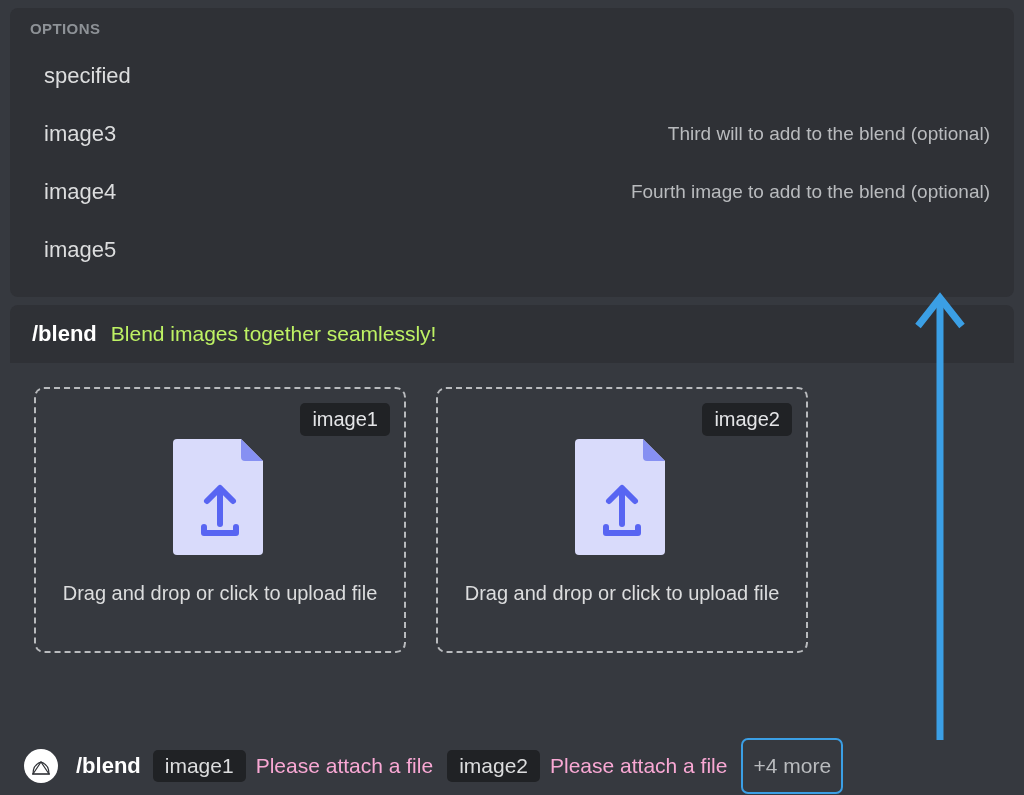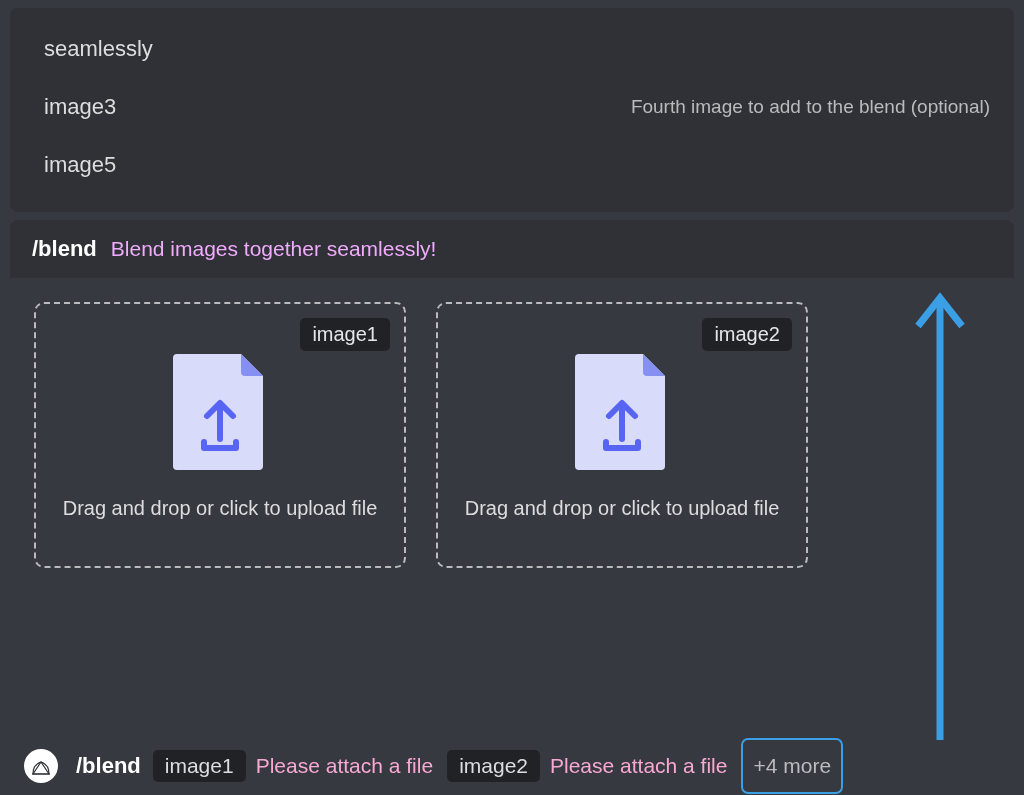--- a/index.html
+++ b/index.html
@@ -53,21 +53,21 @@
     align-items: baseline;
     gap: 14px;
     padding: 16px 22px 16px 22px;
   }
   .command-name {
     color: #ffffff;
     font-size: 22px;
     font-weight: 600;
   }
   .command-desc {
-    color: #f0abfc;
+    color: #bef264;
     font-size: 21px;
   }
 
   .upload-area {
     background: #36393f;
     padding: 24px 24px 24px 24px;
     display: flex;
     gap: 30px;
     margin: 0 10px;
   }
@@ -159,26 +159,31 @@
     right: 54px;
     top: 290px;
     pointer-events: none;
   }
 
 </style>
 </head>
 <body>
 
 <div class="options-panel">
-
-  <div class="option-row">
-    <div class="option-name">seamlessly</div>
+  <div class="options-title">OPTIONS</div>
+
+  <div class="option-row">
+    <div class="option-name">specified</div>
   </div>
   <div class="option-row">
     <div class="option-name">image3</div>
+    <div class="option-desc">Third will to add to the blend (optional)</div>
+  </div>
+  <div class="option-row">
+    <div class="option-name">image4</div>
     <div class="option-desc">Fourth image to add to the blend (optional)</div>
   </div>
   <div class="option-row">
     <div class="option-name">image5</div>
   </div>
 </div>
 
 <div class="command-panel">
   <div class="command-header">
     <span class="command-name">/blend</span>

